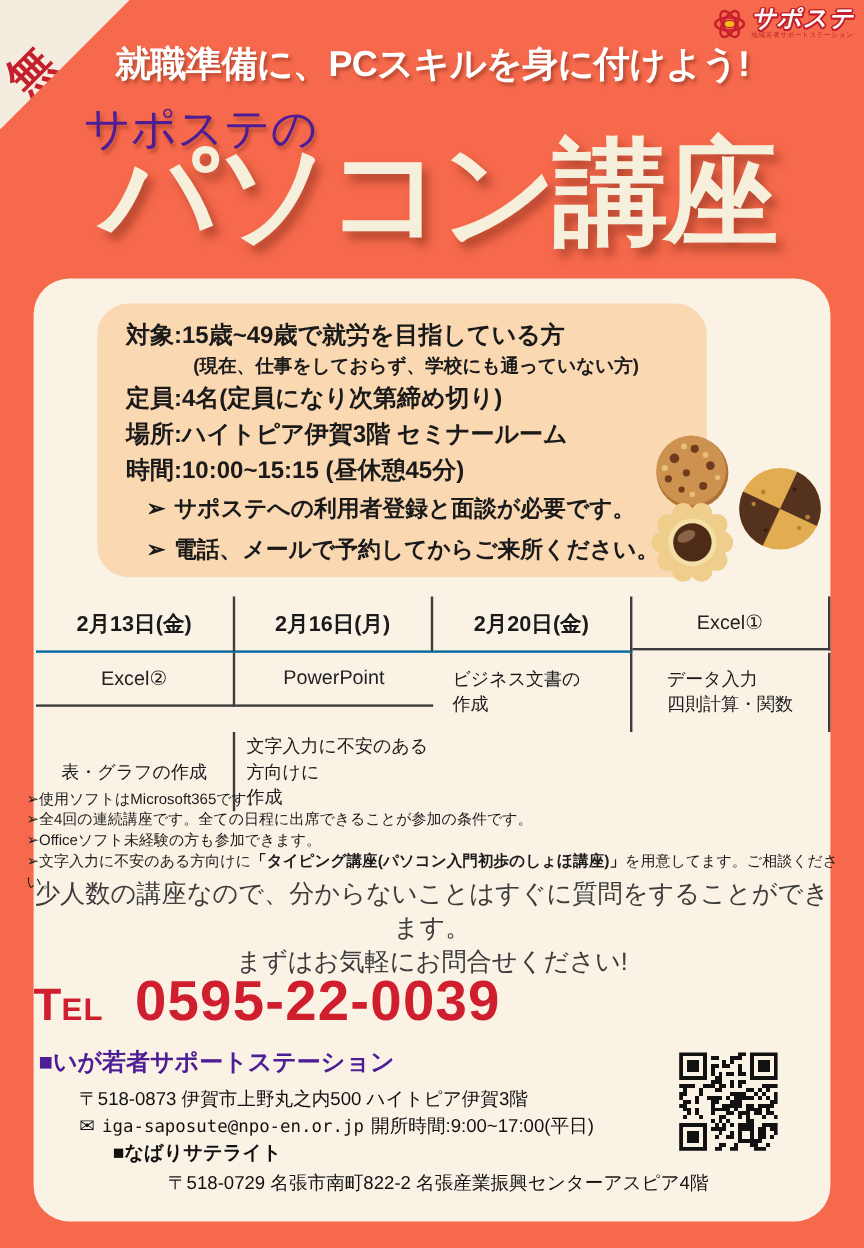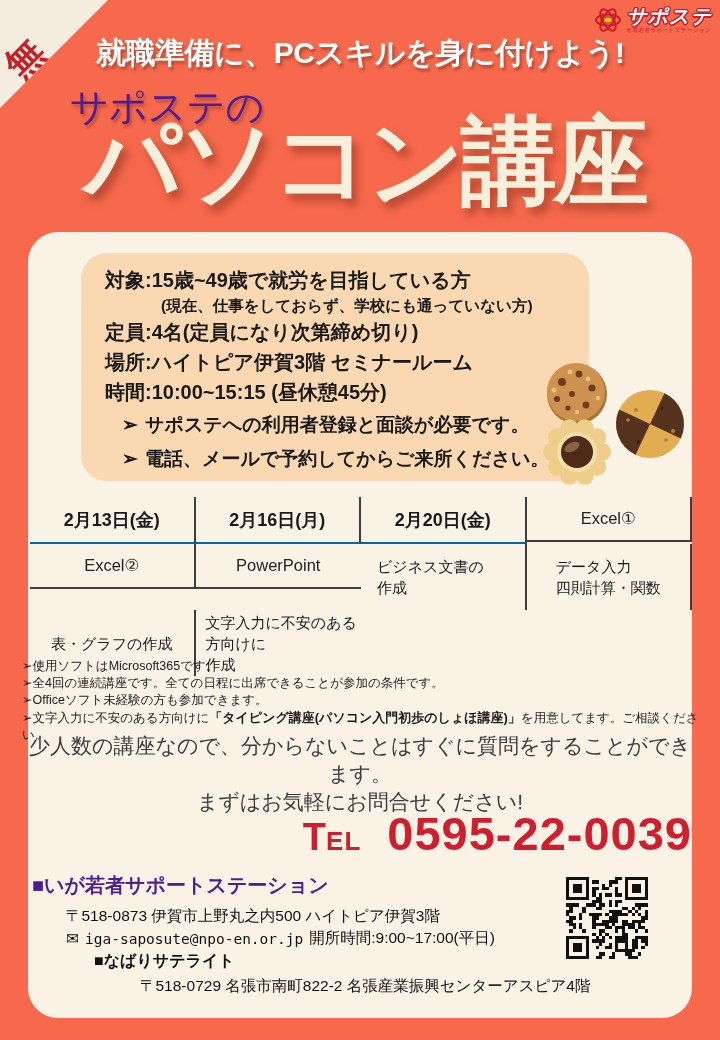--- a/index.html
+++ b/index.html
@@ -47,21 +47,21 @@
   .r3.c1{justify-content:flex-start;padding-left:16px;}
   .r3.c4{justify-content:flex-start;padding-left:10px;}
 
   
   .notes{position:absolute;left:22px;top:658px;width:684px;font-size:12.5px;color:#1c1c1c;line-height:17px;}
   .notes .bold{font-weight:800;font-size:13px;}
 
   
   .message{position:absolute;left:28px;top:732px;width:664px;text-align:center;
            font-size:21px;color:#3c3c3c;line-height:28px;}
-  .phone{position:absolute;left:28px;top:806px;width:664px;text-align:right;color:#CF1F2F;white-space:nowrap;}
+  .phone{position:absolute;left:28px;top:806px;width:664px;text-align:left;color:#CF1F2F;white-space:nowrap;}
   .tel-t{font-size:38px;font-weight:800;}
   .tel-el{font-size:26px;font-weight:800;letter-spacing:1px;}
   .tel-num{font-size:47px;font-weight:800;margin-left:26px;letter-spacing:1px;}
 
   
   .f-name{position:absolute;left:32px;top:872px;font-size:20px;font-weight:800;color:#4c1d95;}
   .f-addr1{position:absolute;left:66px;top:906px;font-size:15.5px;color:#111;}
   .f-email{position:absolute;left:66px;top:928px;font-size:15.5px;color:#111;display:flex;align-items:center;gap:6px;}
   .f-email .mail{font-family:"DejaVu Sans Mono",monospace;font-size:14.5px;}
   .f-sat-name{position:absolute;left:94px;top:951px;font-size:16px;font-weight:800;color:#111;}

